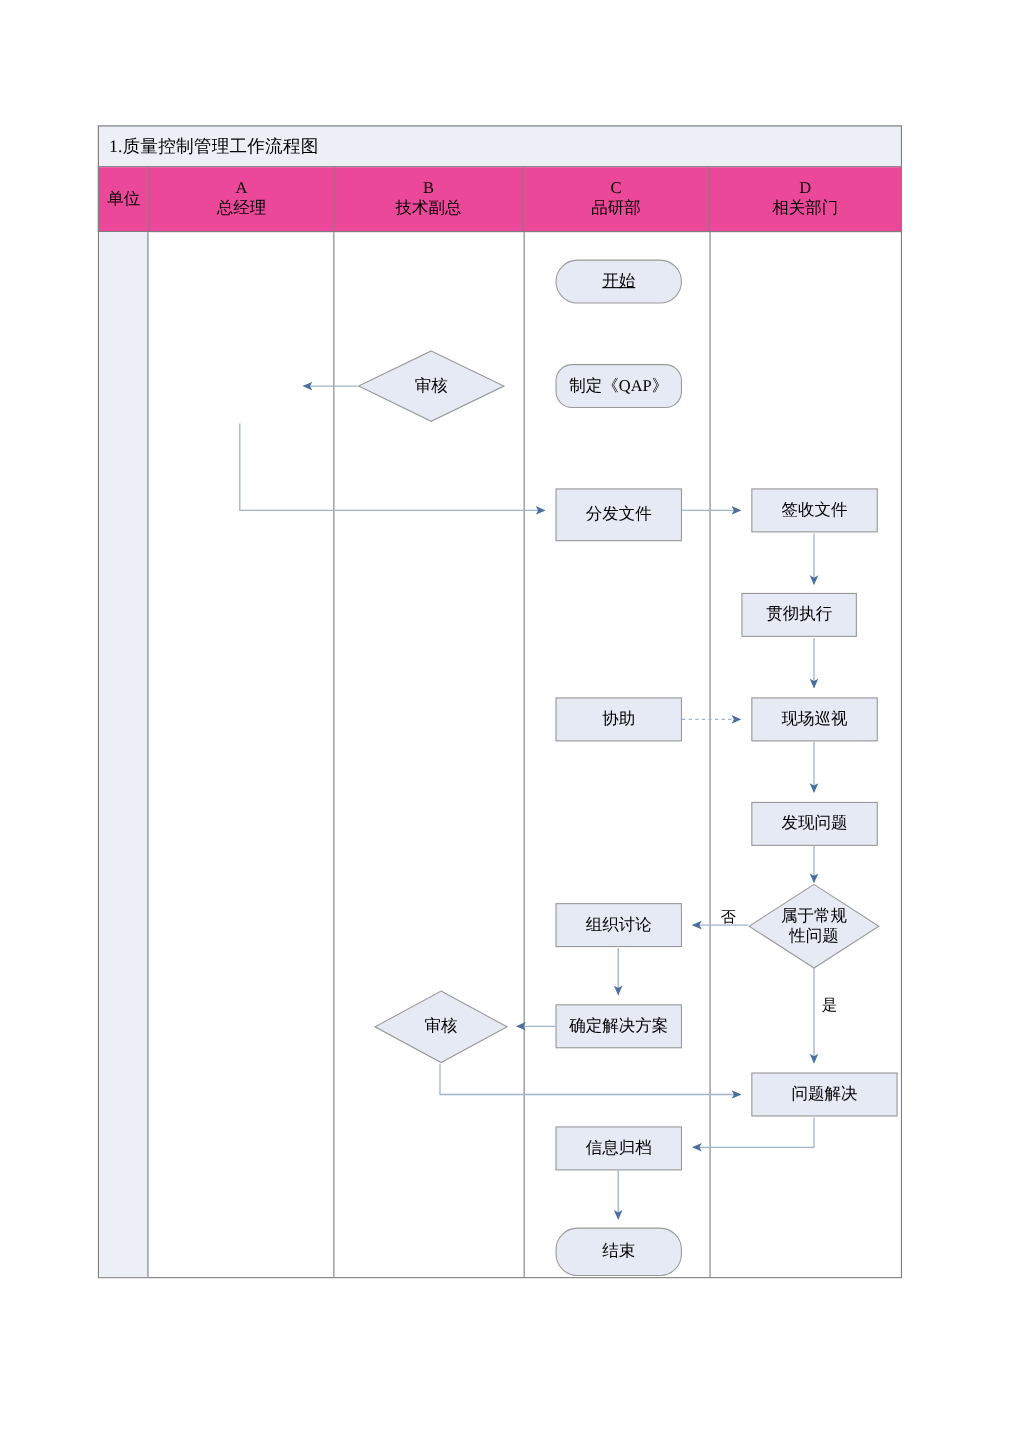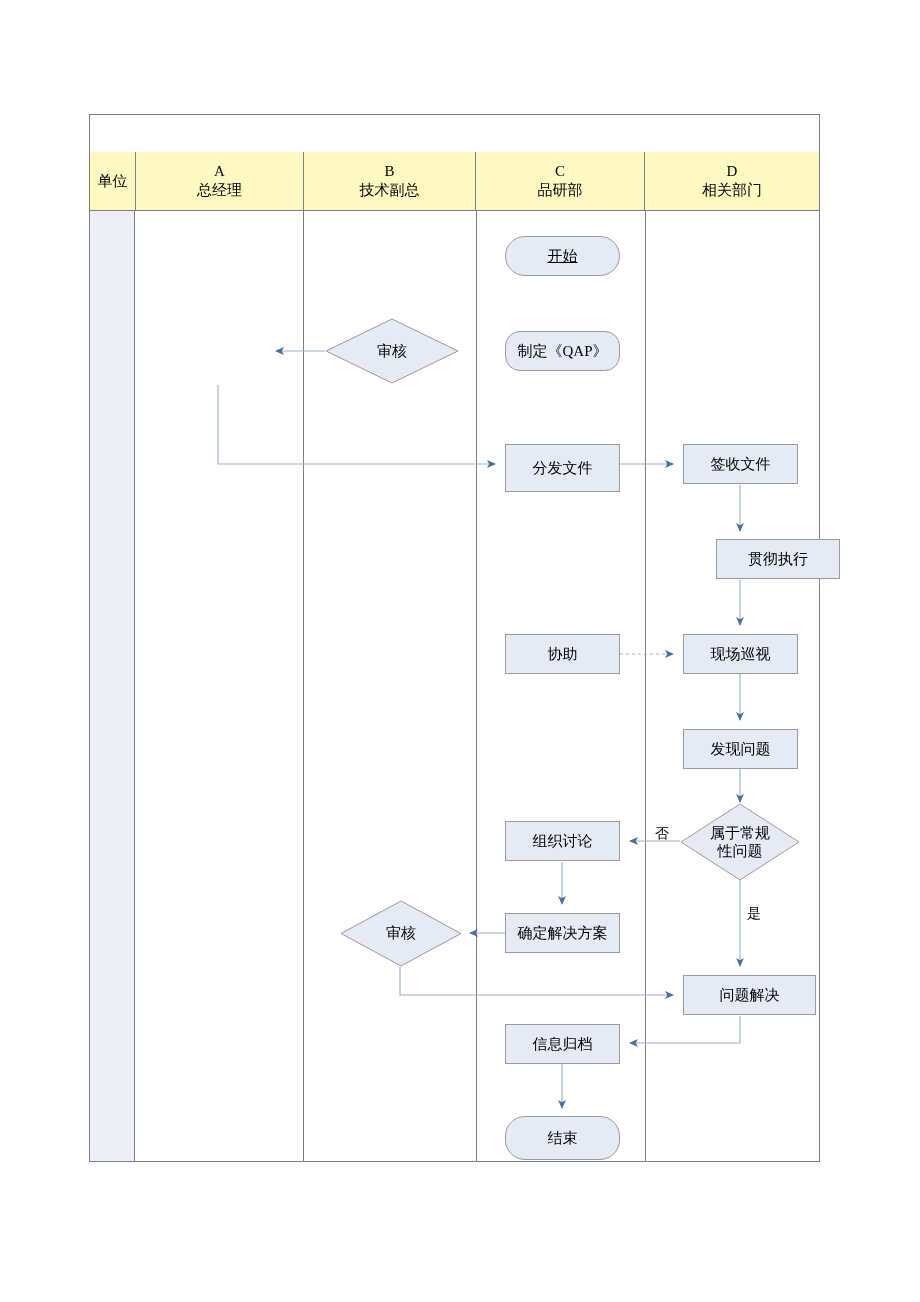--- a/index.html
+++ b/index.html
@@ -50,21 +50,21 @@
   }
   .head-row {
     position: absolute;
     left: 89px;
     top: 152px;
     width: 731px;
     height: 59px;
     box-sizing: border-box;
     border: 1px solid #7f7f7f;
     border-top: none;
-    background: #fef9c3;
+    background: #ec4899;
     display: flex;
   }
   .head-cell {
     box-sizing: border-box;
     border-right: 1px solid #7f7f7f;
     display: flex;
     flex-direction: column;
     align-items: center;
     justify-content: center;
     font-size: 15px;
@@ -155,20 +155,23 @@
   }
   .qap { letter-spacing: 0px; border-radius: 15px; }
 </style>
 </head>
 <body>
 
 <div id="page">
 
   <div class="frame"></div>
 
+  <div class="title-row">
+    <div class="title-text">1.质量控制管理工作流程图</div>
+  </div>
 
   <div class="head-row">
     <div class="head-cell head-unit">
       <span class="nm">单位</span>
     </div>
     <div class="head-cell head-a">
       <span class="code">A</span>
       <span class="nm">总经理</span>
     </div>
     <div class="head-cell head-b">
@@ -247,21 +250,21 @@
 
 
   <div class="node proc" style="left:505px; top:444px; width:115px; height:48px;">
     <span>分发文件</span>
   </div>
 
   <div class="node proc" style="left:683px; top:444px; width:115px; height:40px;">
     <span>签收文件</span>
   </div>
 
-  <div class="node proc" style="left:716px; top:539px; width:124px; height:40px;">
+  <div class="node proc" style="left:674px; top:539px; width:105px; height:40px;">
     <span>贯彻执行</span>
   </div>
 
   <div class="node proc" style="left:505px; top:634px; width:115px; height:40px;">
     <span>协助</span>
   </div>
 
   <div class="node proc" style="left:683px; top:634px; width:115px; height:40px;">
     <span>现场巡视</span>
   </div>

